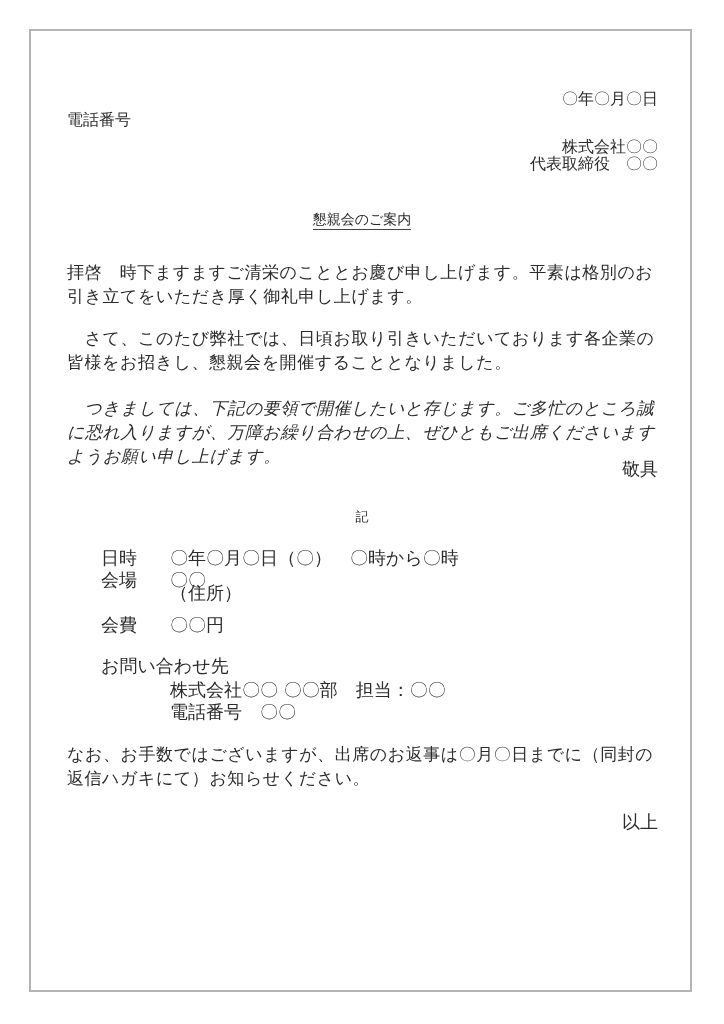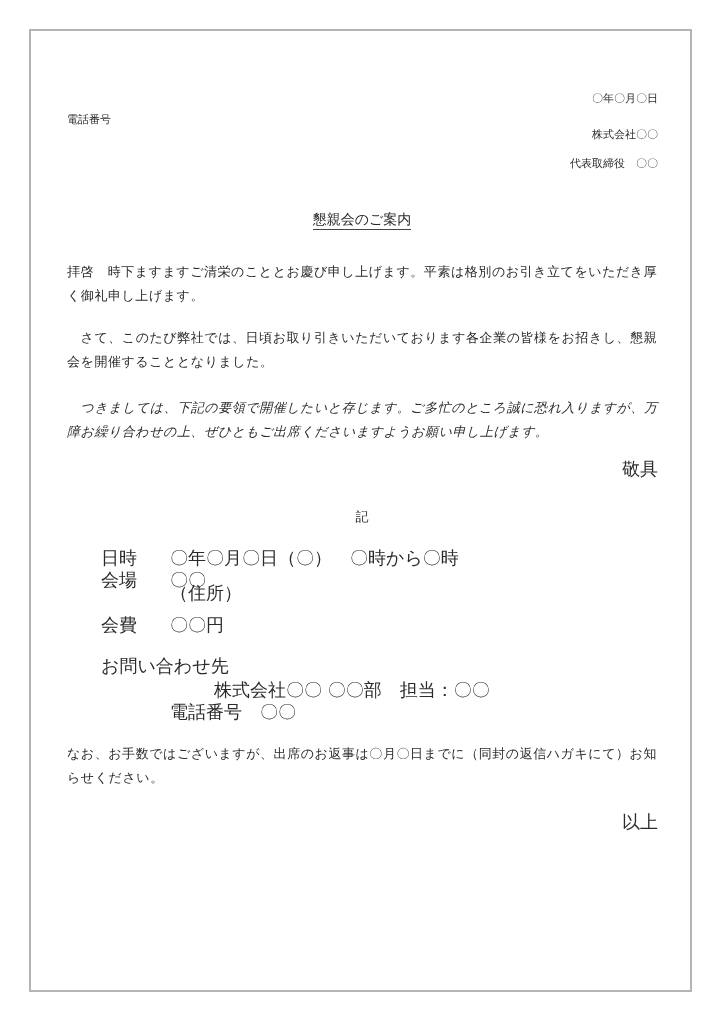--- a/index.html
+++ b/index.html
@@ -9,46 +9,46 @@
       color: #2b2b2b;
     }
     .page {
       position: absolute; left: 29px; top: 29px;
       width: 663px; height: 963px;
       border: 2px solid #b4b4b4;
       box-sizing: border-box;
       background: #ffffff;
     }
     .abs { position: absolute; white-space: nowrap; }
-    .small { font-size: 11px; line-height: 14px; }
+    .small { font-size: 16px; line-height: 14px; }
     .body-text { font-size: 18px; line-height: 14px; }
     .right { right: 66px; text-align: right; }
     .title {
       position: absolute; left: 0; right: 0; top: 210px;
       text-align: center; font-size: 14px; line-height: 18px;
     }
     .title span { border-bottom: 1.5px solid #444; padding-bottom: 2px; }
     .para {
       position: absolute; left: 67px; width: 592px;
-      font-size: 13px; line-height: 24px;
+      font-size: 17px; line-height: 24px;
       white-space: normal; word-break: break-all;
       letter-spacing: 0.55px;
     }
     .center { position: absolute; left: 0; right: 0; text-align: center; font-size: 13px; }
     .label { left: 101px; }
     .value { left: 170px; }
   </style>
 </head>
 <body>
 
 <div class="page"></div>
 
 <div class="abs small right" style="top:92px;">〇年〇月〇日</div>
 <div class="abs small" style="left:67px; top:113px;">電話番号</div>
-<div class="abs small right" style="top:128px;">株式会社〇〇</div>
+<div class="abs small right" style="top:140px;">株式会社〇〇</div>
 <div class="abs small right" style="top:157px;">代表取締役　〇〇</div>
 
 <div class="title">
   <span>懇親会のご案内</span>
 </div>
 
 <div class="para" style="top:260px;">拝啓　時下ますますご清栄のこととお慶び申し上げます。平素は格別のお引き立てをいただき厚く御礼申し上げます。</div>
 <div class="para" style="top:326px;">　さて、このたび弊社では、日頃お取り引きいただいております各企業の皆様をお招きし、懇親会を開催することとなりました。</div>
 <div class="para" style="top:396px;font-style:italic;">　つきましては、下記の要領で開催したいと存じます。ご多忙のところ誠に恐れ入りますが、万障お繰り合わせの上、ぜひともご出席くださいますようお願い申し上げます。</div>
 
@@ -61,18 +61,18 @@
 
 <div class="abs body-text label" style="top:573px;">会場</div>
 <div class="abs body-text value" style="top:573px;">〇〇</div>
 
 <div class="abs body-text value" style="top:586px;">（住所）</div>
 
 <div class="abs body-text label" style="top:618px;">会費</div>
 <div class="abs body-text value" style="top:618px;">〇〇円</div>
 
 <div class="abs body-text label" style="top:659px;">お問い合わせ先</div>
-<div class="abs body-text value" style="top:683px;margin-left:44px;">株式会社〇〇 〇〇部　担当：〇〇</div>
+<div class="abs body-text value" style="top:683px;">株式会社〇〇 〇〇部　担当：〇〇</div>
 <div class="abs body-text value" style="top:705px;">電話番号　〇〇</div>
 
 <div class="para" style="top:742px;">なお、お手数ではございますが、出席のお返事は〇月〇日までに（同封の返信ハガキにて）お知らせください。</div>
 
 <div class="abs body-text right" style="top:815px;">以上</div>
 
 </body></html>

